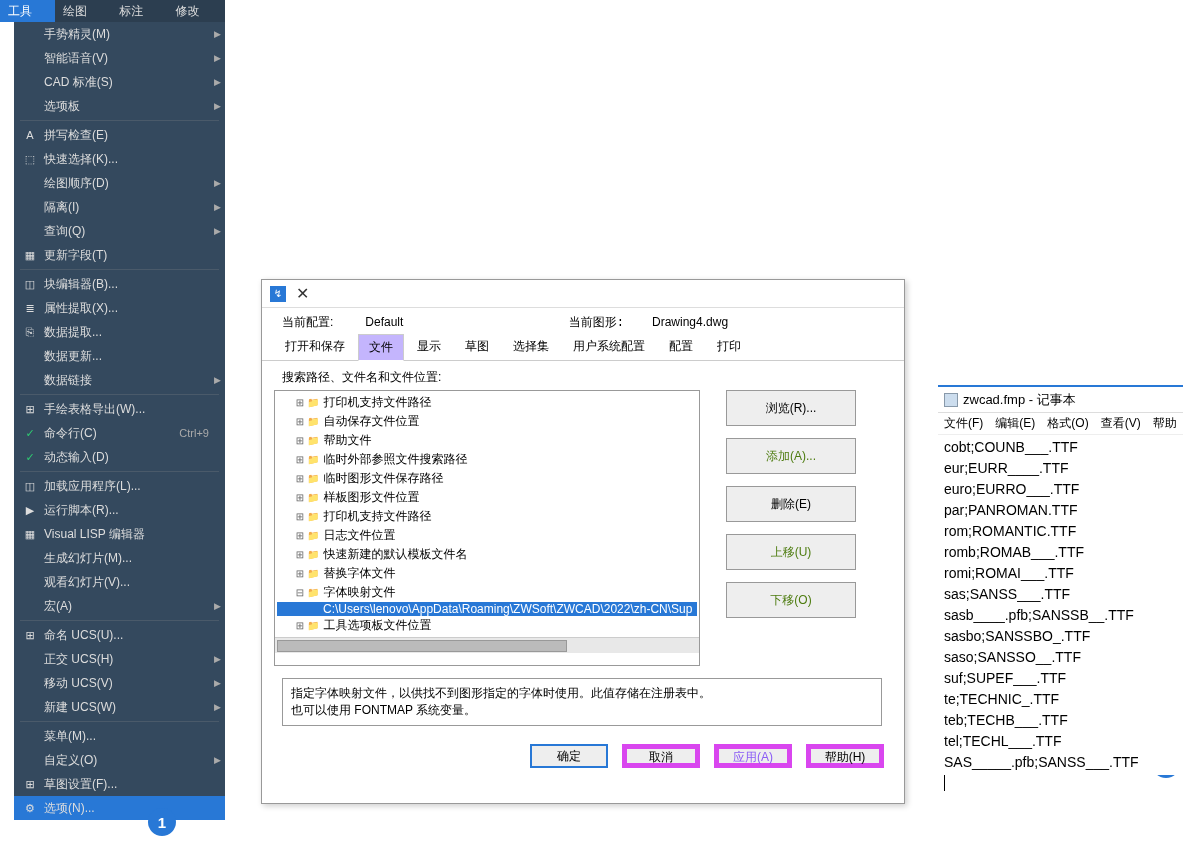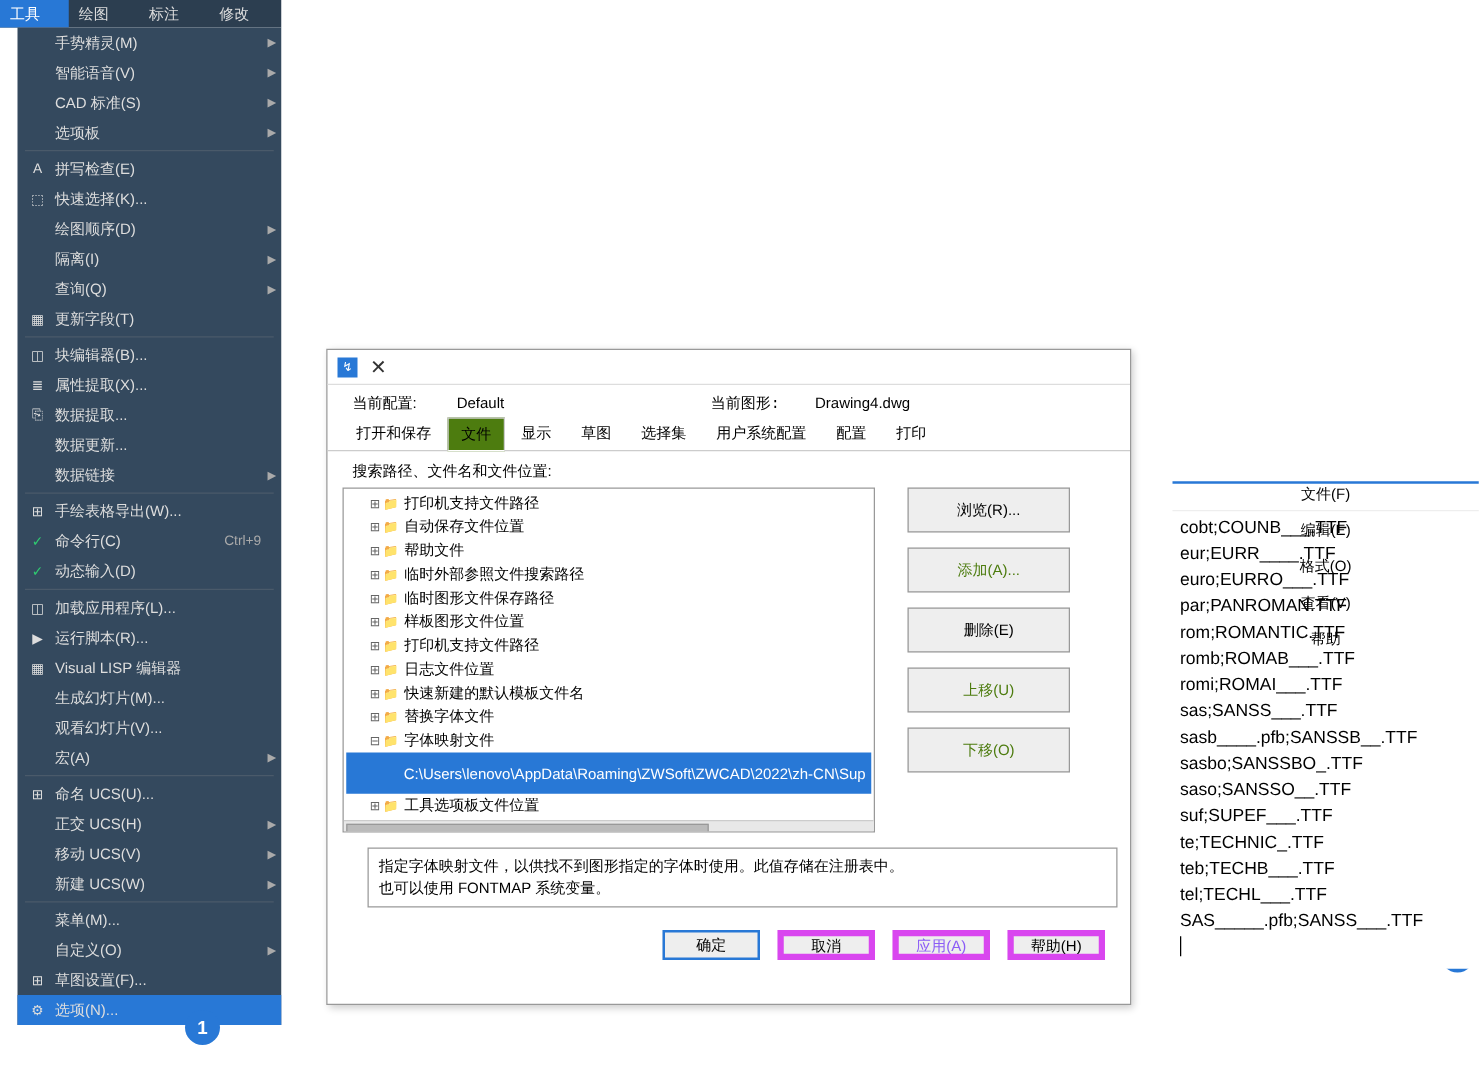--- a/index.html
+++ b/index.html
@@ -32,49 +32,49 @@
 
 .dialog-info { padding: 6px 20px 2px; }
 .dialog-info span { display: inline-block; }
 .info-label1 { width: 80px; }
 .info-val1 { width: 200px; }
 .info-label2 { width: 80px; font-family: Liberation Mono, monospace; }
 .info-val2 { }
 
 .tabbar { display: flex; padding: 0 12px; border-bottom: 1px solid #ccc; font-size: 12px; }
 .tab { padding: 4px 10px; border: 1px solid transparent; cursor: pointer; margin-right: 2px; }
-.tab.active { border: 1px solid #ccc; border-bottom: 1px solid #fff; background: #4d7c0f; position: relative; top: 1px; }
+.tab.active { border: 1px solid #ccc; border-bottom: 1px solid #fff; background: #c4b5fd; position: relative; top: 1px; }
 
 .section-label { padding: 8px 20px 4px; }
 
 .dialog-body { display: flex; padding: 0 12px; }
 .tree-panel { width: 426px; height: 276px; border: 1px solid #999; background: #fff; overflow: hidden; }
 .tree-inner { padding: 2px; }
 .tree-node { display: flex; align-items: center; height: 19px; padding-left: 16px; font-size: 12px; white-space: nowrap; }
 .tree-node .expander { width: 14px; text-align: center; color: #666; font-size: 10px; cursor: pointer; }
-.tree-leaf { padding-left: 46px; height: 33px; font-size: 12px; background: #2878d6; color: #fff; display: flex; align-items: center; white-space: nowrap; overflow: hidden; }
+.tree-leaf { padding-left: 46px; height: 14px; font-size: 12px; background: #2878d6; color: #fff; display: flex; align-items: center; white-space: nowrap; overflow: hidden; }
 .tree-scroll { height: 16px; background: #e8e8e8; border-top: 1px solid #ccc; display: flex; align-items: center; }
 .tree-scroll .thumb { height: 12px; background: #bbb; margin-left: 2px; width: 290px; border: 1px solid #999; }
 
 .side-buttons { width: 176px; padding-left: 26px; }
 .side-btn { width: 130px; height: 36px; margin-bottom: 12px; border: 1px solid #999; background: #eee; font-size: 12px; cursor: pointer; }
 .side-btn:disabled { color: #4d7c0f; }
 
-.desc-box { margin: 12px 32px; width: 600px; height: 48px; border: 1px solid #999; padding: 6px 8px; font-size: 12px; line-height: 1.4; background: #fff; }
+.desc-box { margin: 12px 20px; width: 600px; height: 48px; border: 1px solid #999; padding: 6px 8px; font-size: 12px; line-height: 1.4; background: #fff; }
 
 .dialog-footer { display: flex; justify-content: flex-end; padding: 6px 20px 10px; gap: 14px; }
 .dialog-footer button { width: 78px; height: 24px; border: 5px solid #d946ef; background: #eee; font-size: 12px; cursor: pointer; }
 .dialog-footer button.primary { border: 2px solid #2878d6; }
 .dialog-footer button:disabled { color: #8b5cf6; }
 
 
 .notepad { position: absolute; top: 385px; left: 938px; width: 245px; height: 390px; background: #fff; border-top: 2px solid #2878d6; font-size: 13px; }
 .notepad-title { display: flex; align-items: center; height: 26px; padding: 0 6px; border-bottom: 1px solid #ddd; }
 .notepad-title .np-icon { width: 14px; height: 14px; background: #cde; border: 1px solid #89a; margin-right: 5px; }
-.notepad-menu { display: flex; height: 22px; align-items: center; gap: 12px; padding: 0 6px; font-size: 12px; border-bottom: 1px solid #eee; flex-direction: column; }
+.notepad-menu { display: flex; height: 22px; align-items: center; gap: 12px; padding: 0 6px; font-size: 12px; border-bottom: 1px solid #eee; }
 .notepad-menu span { cursor: pointer; }
 .notepad-body { padding: 2px 6px; font-size: 14px; line-height: 1.5; font-family: "Segoe UI", Arial, sans-serif; white-space: pre; overflow: hidden; }
 .caret { display: inline-block; width: 1px; height: 16px; background: #000; vertical-align: text-bottom; }
 </style>
 </head>
 <body>
 
 <div class="menubar">
     <div class="menubar-item active">工具(T)</div>
     <div class="menubar-item">绘图(D)</div>
@@ -333,20 +333,24 @@
   <div class="desc-box">指定字体映射文件，以供找不到图形指定的字体时使用。此值存储在注册表中。<br>也可以使用 FONTMAP 系统变量。</div>
   <div class="dialog-footer">
     <button class="primary">确定</button>
     <button>取消</button>
     <button disabled="">应用(A)</button>
     <button>帮助(H)</button>
   </div>
 </div>
 
 <div class="notepad">
+  <div class="notepad-title">
+    <div class="np-icon"></div>
+    <span>zwcad.fmp - 记事本</span>
+  </div>
   <div class="notepad-menu">
       <span>文件(F)</span>
       <span>编辑(E)</span>
       <span>格式(O)</span>
       <span>查看(V)</span>
       <span>帮助</span>
     </div>
   <div class="notepad-body">cobt;COUNB___.TTF
 eur;EURR____.TTF
 euro;EURRO___.TTF

